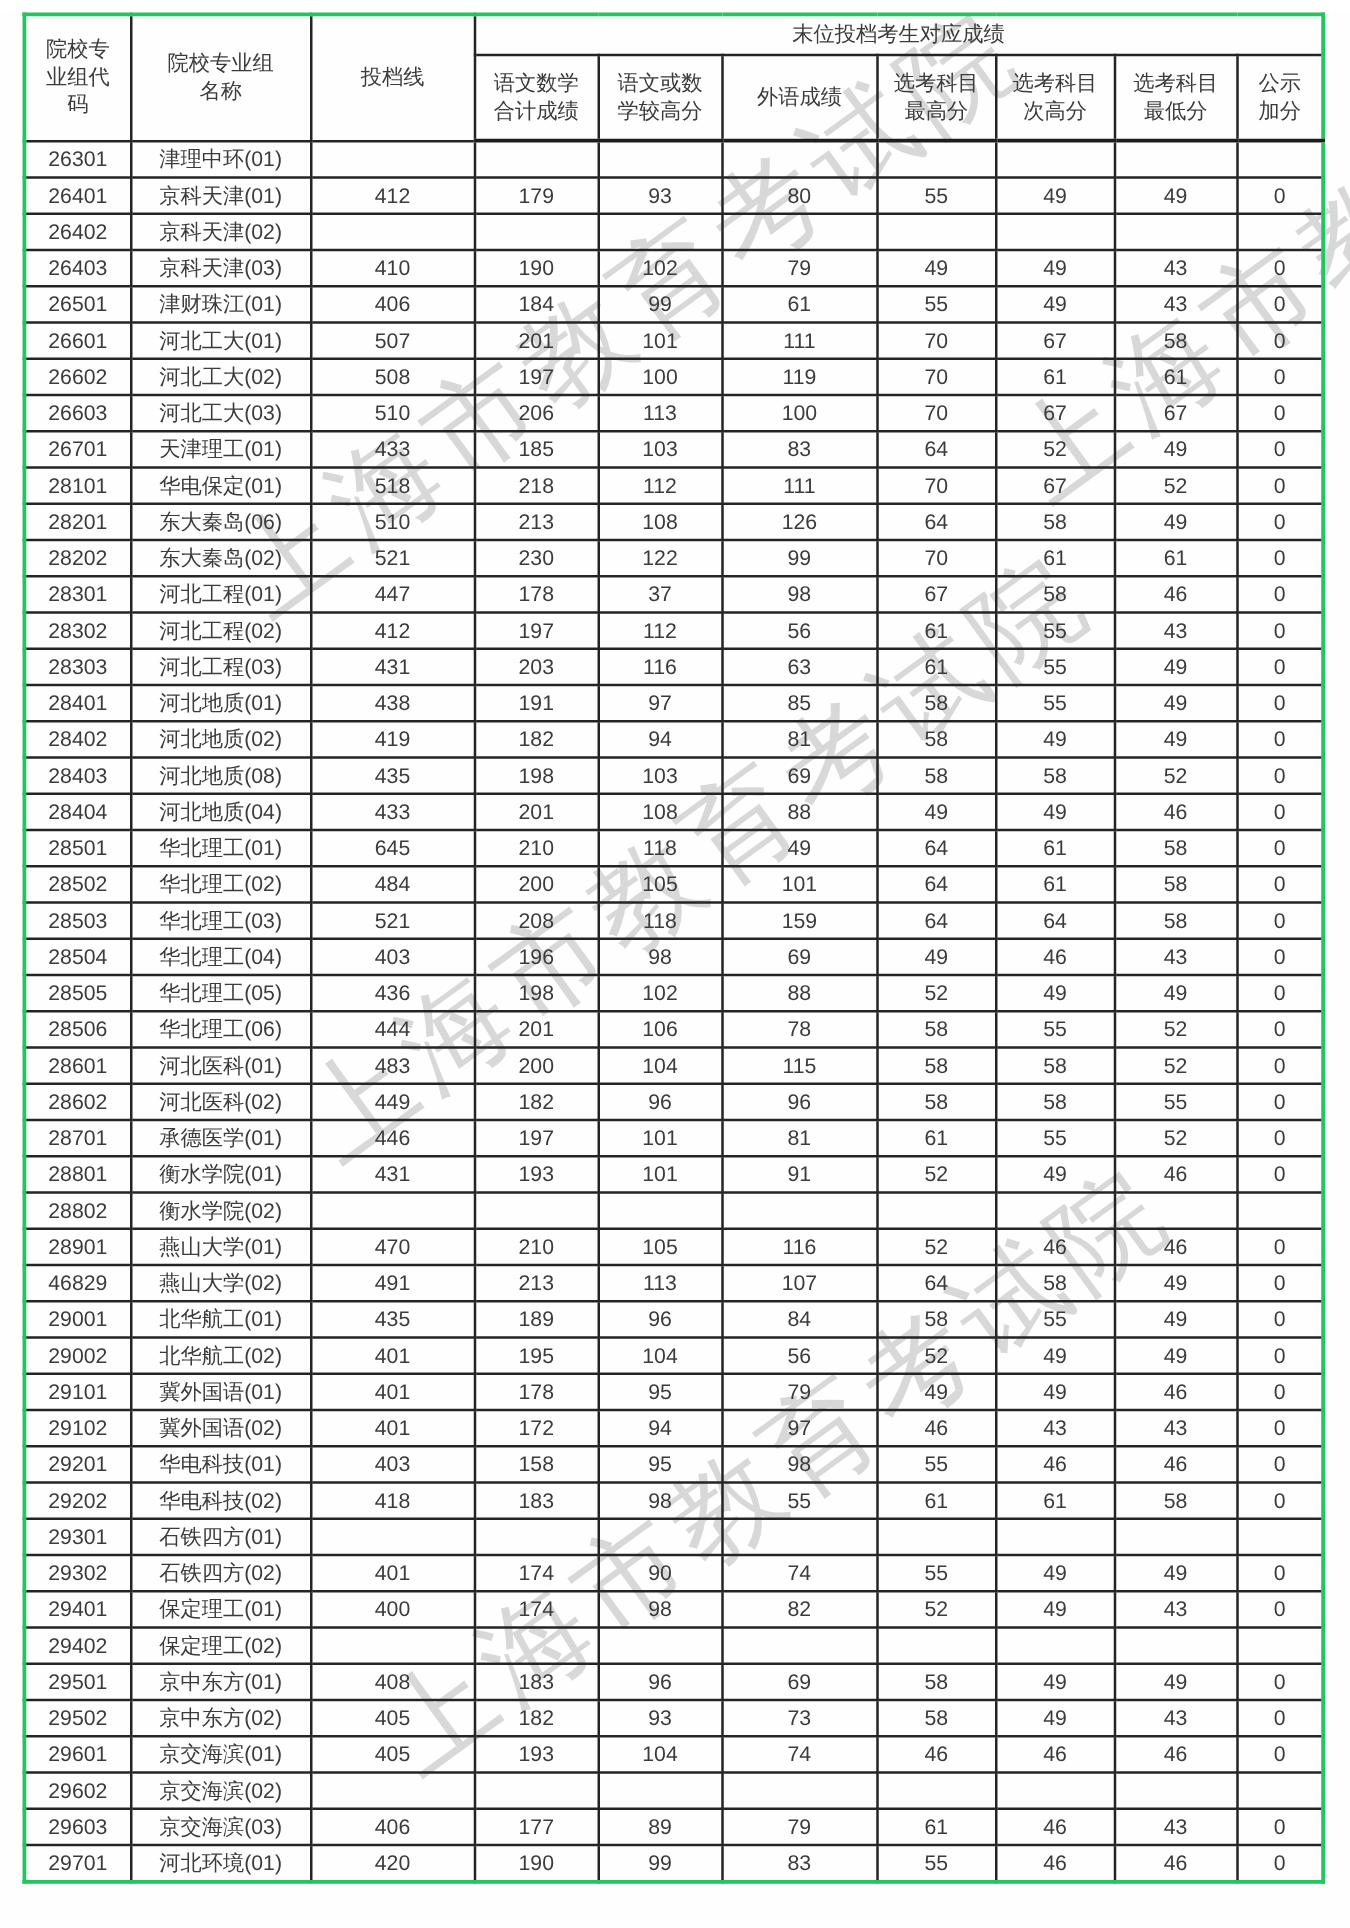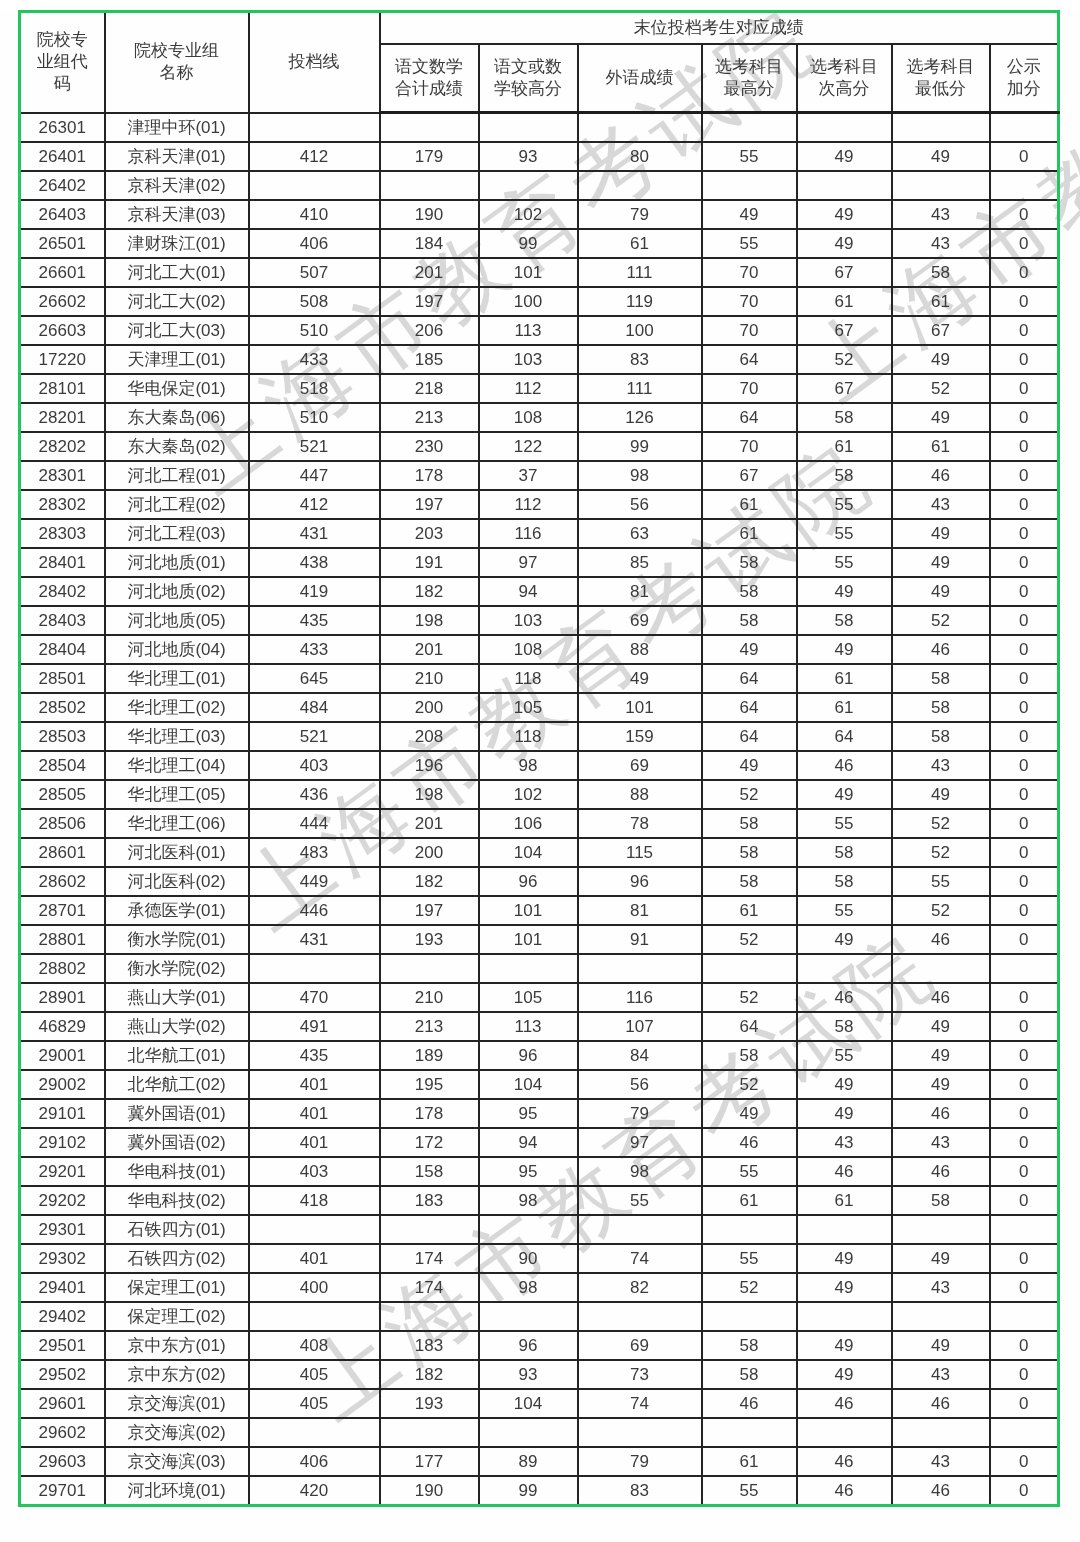--- a/index.html
+++ b/index.html
@@ -207,21 +207,21 @@
           <td>510</td>
           <td>206</td>
           <td>113</td>
           <td>100</td>
           <td>70</td>
           <td>67</td>
           <td>67</td>
           <td>0</td>
         </tr>
         <tr>
-          <td>17220</td>
+          <td>26701</td>
           <td>天津理工(01)</td>
           <td>433</td>
           <td>185</td>
           <td>103</td>
           <td>83</td>
           <td>64</td>
           <td>52</td>
           <td>49</td>
           <td>0</td>
         </tr>
@@ -316,21 +316,21 @@
           <td>182</td>
           <td>94</td>
           <td>81</td>
           <td>58</td>
           <td>49</td>
           <td>49</td>
           <td>0</td>
         </tr>
         <tr>
           <td>28403</td>
-          <td>河北地质(05)</td>
+          <td>河北地质(08)</td>
           <td>435</td>
           <td>198</td>
           <td>103</td>
           <td>69</td>
           <td>58</td>
           <td>58</td>
           <td>52</td>
           <td>0</td>
         </tr>
         <tr>

